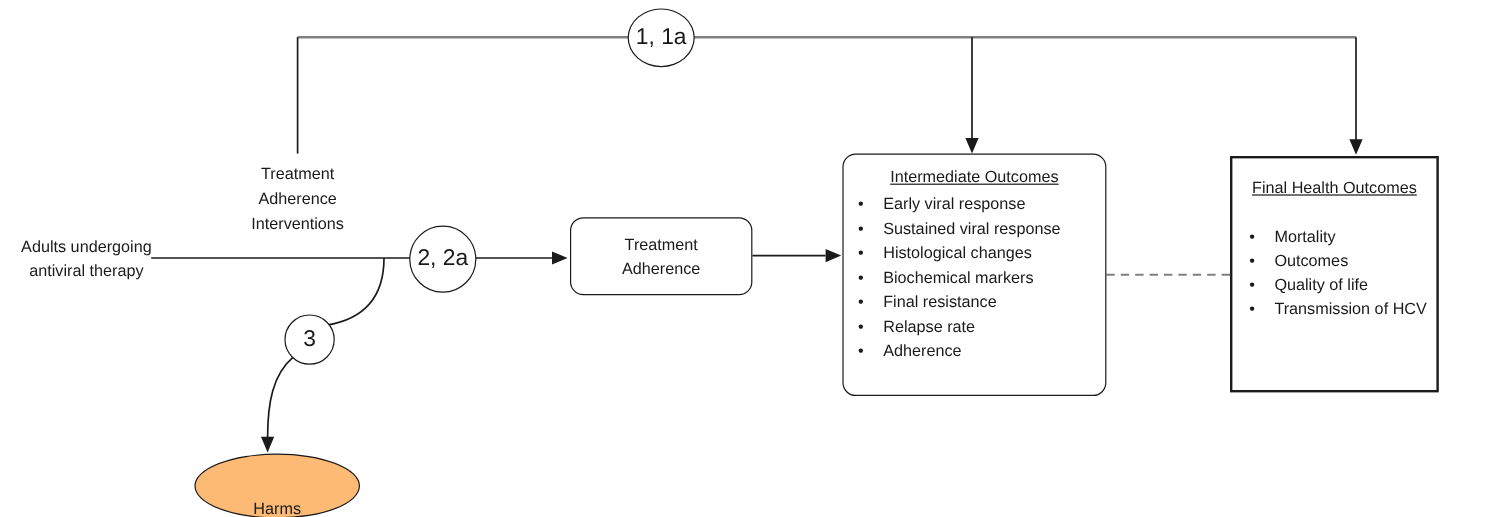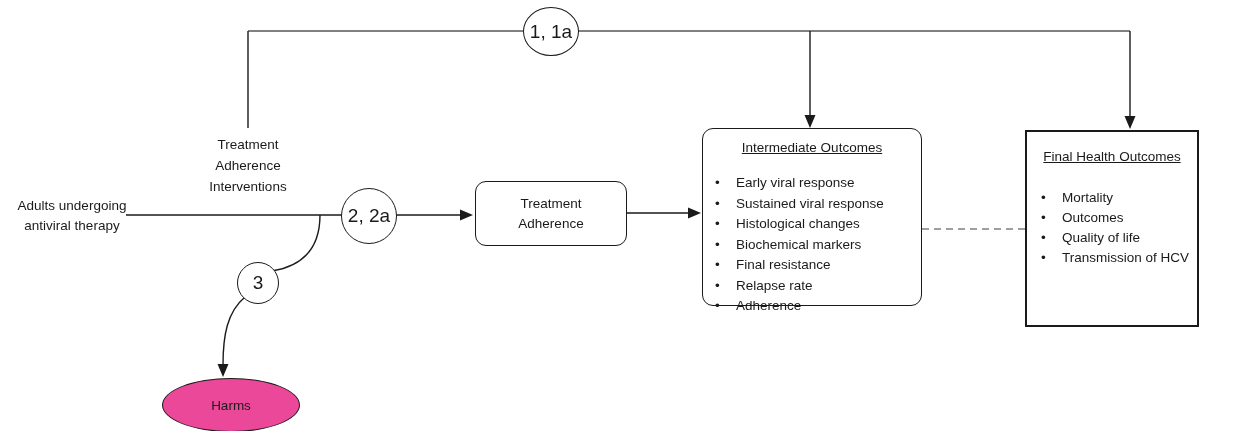--- a/index.html
+++ b/index.html
@@ -19,25 +19,25 @@
     position:absolute;background:#fff;border:1.5px solid #1a1a1a;box-sizing:border-box;
   }
   .rounded{border-radius:11px;}
   .ta-box{display:flex;flex-direction:column;align-items:center;justify-content:center;
     font-size:13.5px;line-height:20px;text-align:center;}
   .box-title{font-size:13.5px;text-align:center;text-decoration:underline;line-height:16px;}
   .outcome-list{list-style:none;margin:0;padding:0 0 0 12px;font-size:13.5px;}
   .outcome-list li{line-height:20.5px;display:flex;}
   .outcome-list li::before{content:"\2022";width:21px;flex:0 0 21px;text-align:left;}
   .ellipse{
-    position:absolute;border:1.5px solid #1a1a1a;border-radius:50%;background:#ec4899;
-    display:flex;align-items:center;justify-content:center;font-size:13.5px;
+    position:absolute;border:1.5px solid #1a1a1a;border-radius:50%;background:#fdba74;
+    display:flex;align-items:flex-end;justify-content:center;font-size:13.5px;
   }
   .int-title{margin-top:11px;}
-  .int-list{margin-top:17px;}
+  .int-list{margin-top:4px;}
   .fin-title{margin-top:17px;}
   .fin-list{margin-top:23px;}
   .fin-list li{line-height:20px;}
 </style>
 </head>
 <body>
 
 <div id="stage">
 
   <svg id="connector-layer" viewBox="0 0 1239 431" xmlns="http://www.w3.org/2000/svg">
@@ -85,21 +85,21 @@
   </div>
   <div class="kq-circle" style="left:237px;top:262px;width:40px;height:40px;">
     <span>3</span>
   </div>
 
   <div class="node-box rounded ta-box" style="left:475px;top:181px;width:152px;height:65px;">
     <div>Treatment</div>
     <div>Adherence</div>
   </div>
 
-  <div class="node-box rounded" style="left:702px;top:128px;width:220px;height:178px;">
+  <div class="node-box rounded" style="left:702px;top:128px;width:220px;height:202px;">
     <div class="box-title int-title">Intermediate Outcomes</div>
     <ul class="outcome-list int-list">
       <li>Early viral response</li>
       <li>Sustained viral response</li>
       <li>Histological changes</li>
       <li>Biochemical markers</li>
       <li>Final resistance</li>
       <li>Relapse rate</li>
       <li>Adherence</li>
     </ul>

